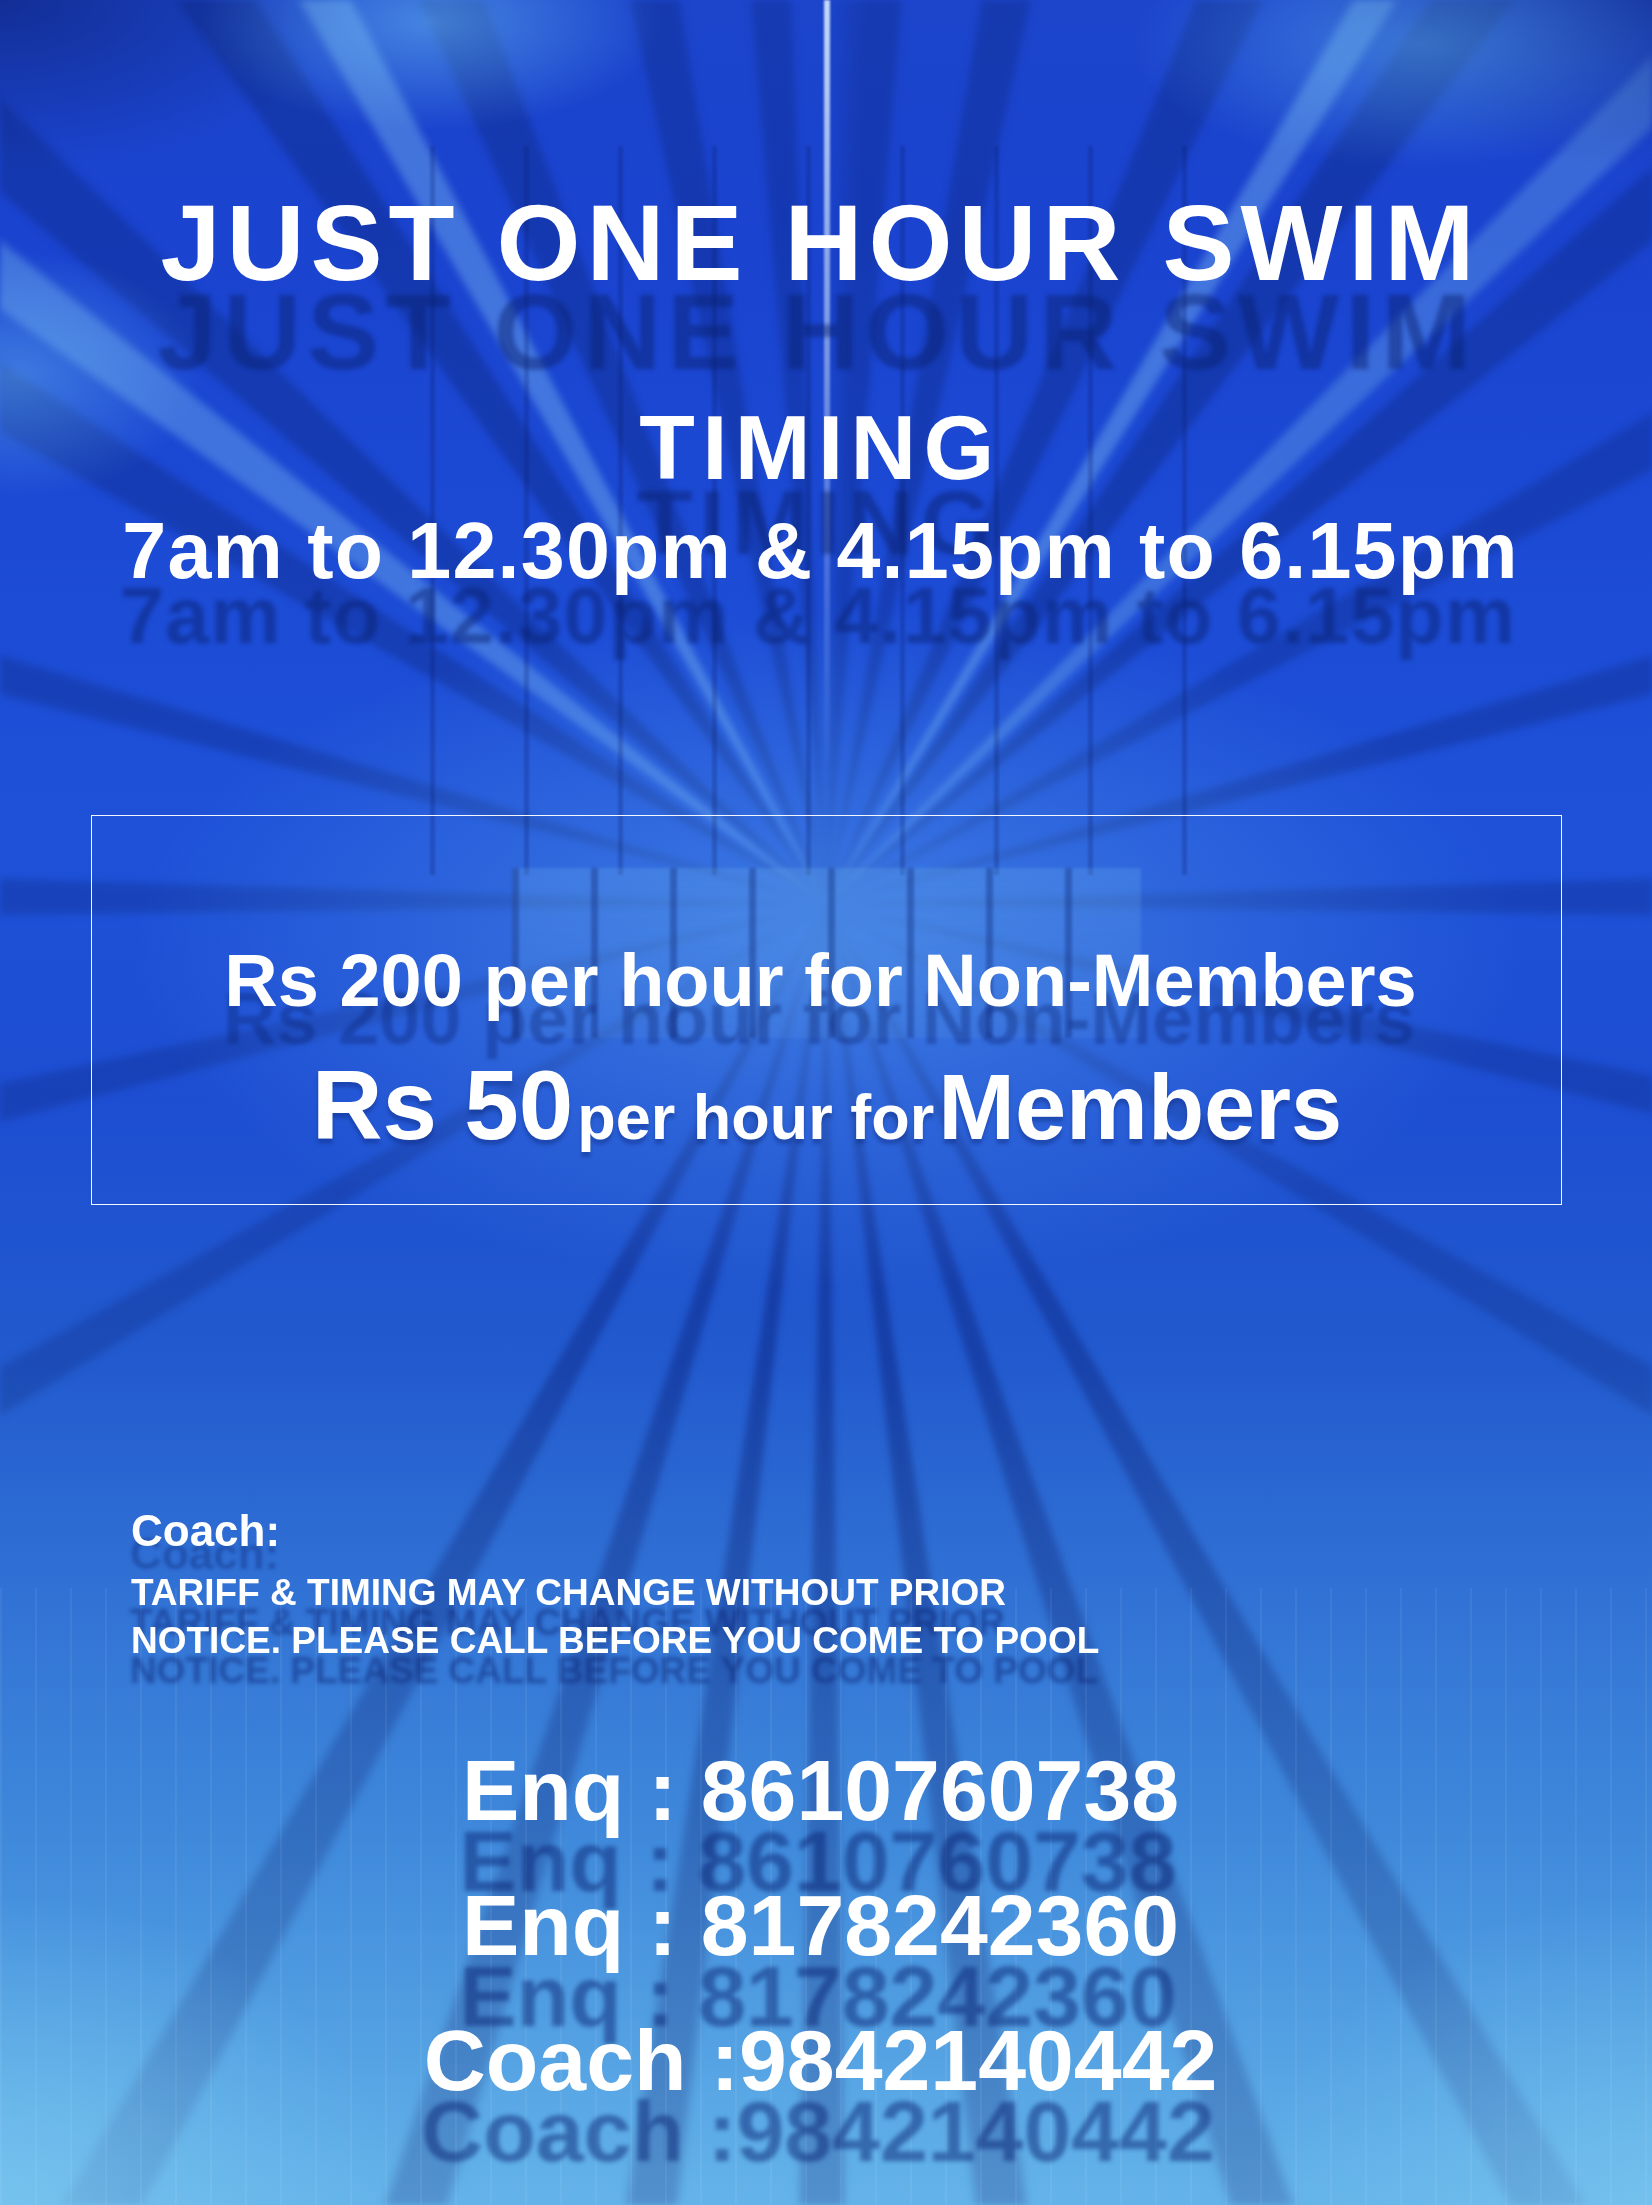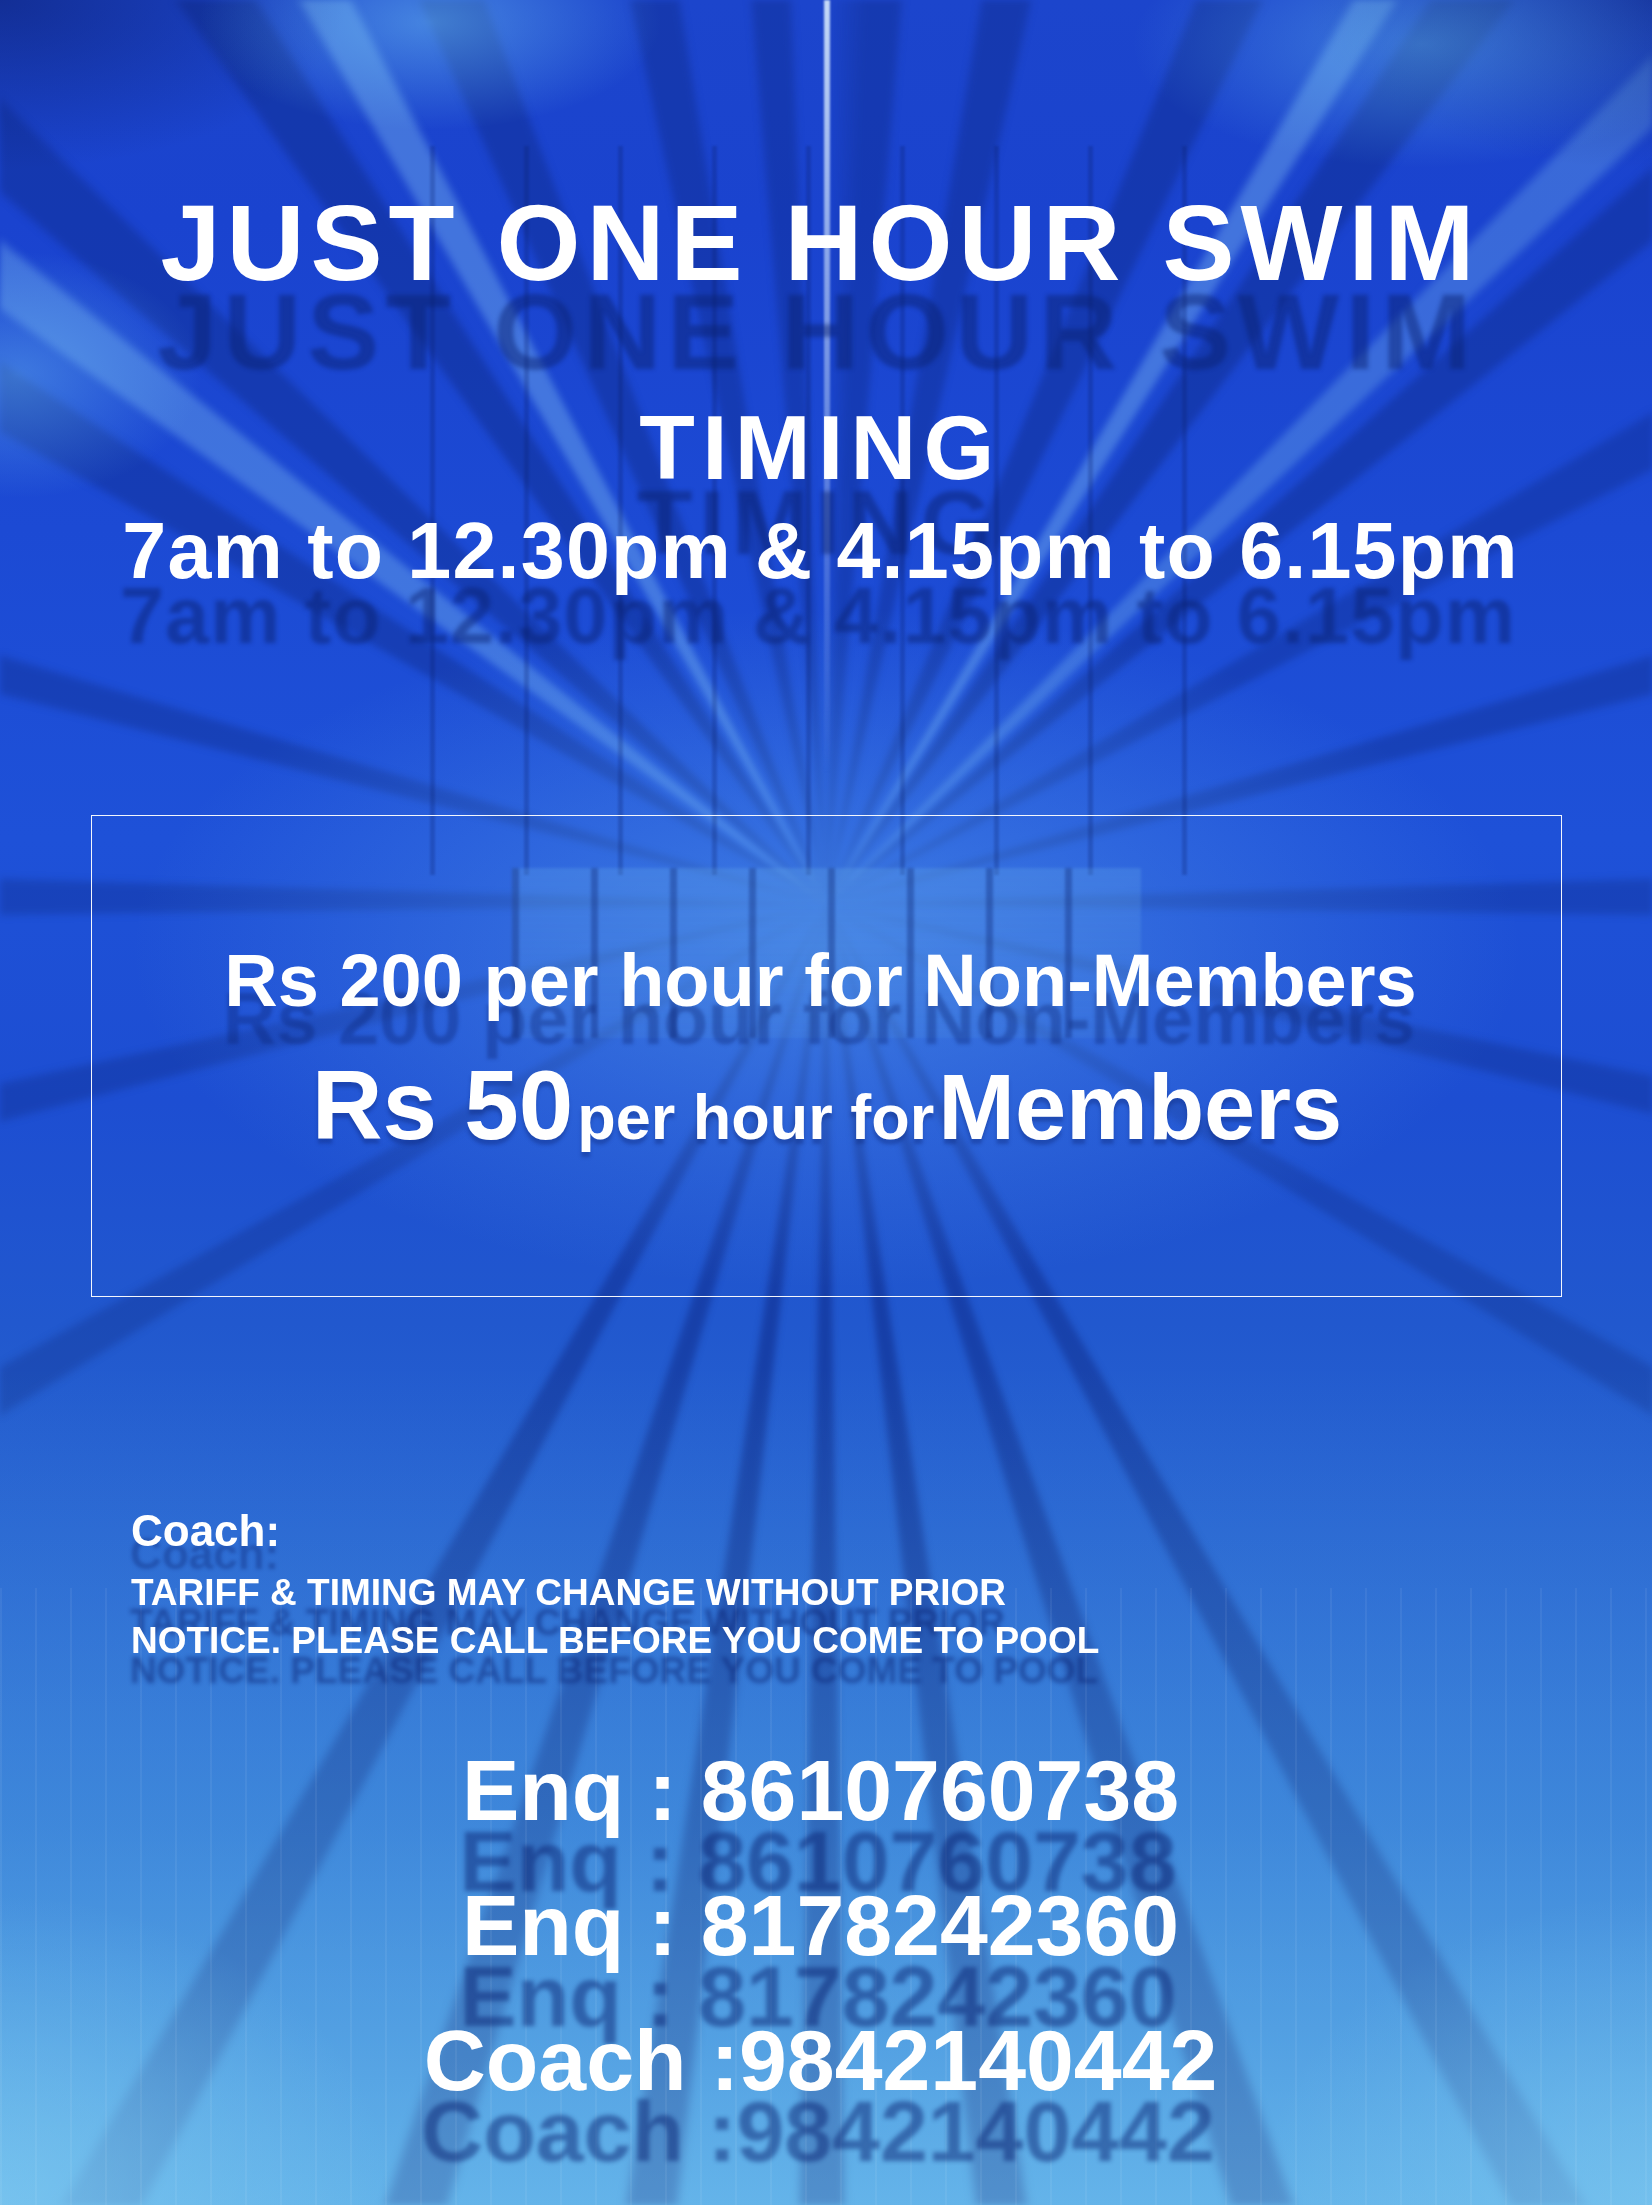--- a/index.html
+++ b/index.html
@@ -101,21 +101,21 @@
   .txt { position: absolute; left: 0; right: 12px; text-align: center; line-height: 1; white-space: nowrap; }
   .echo   { text-shadow: -0.03em 0.82em 4.3px rgba(11,34,112,0.48); }
   .echo-soft { text-shadow: -0.02em 0.52em 3.6px rgba(11,34,112,0.35); }
 
   .title          { top: 189px;  font-size: 108px; letter-spacing: 6px; }
   .timing-heading { top: 402px;  font-size: 91px; letter-spacing: 7.3px; }
   .timing-hours   { top: 511px;  font-size: 79px; letter-spacing: 1.2px; }
 
   .price-box {
     position: absolute; left: 91px; top: 815px;
-    width: 1471px; height: 482px;
+    width: 1471px; height: 390px;
     border: 1.8px solid rgba(255,255,255,0.95);
     box-sizing: border-box;
   }
   .non-members { top: 128px; font-size: 74px; }
   .members-line {
     position: absolute; top: 240px; left: 1px; right: 0;
     display: flex; align-items: baseline; justify-content: center;
     line-height: 1; white-space: nowrap;
   }
   .members-big   { font-size: 98px; }

